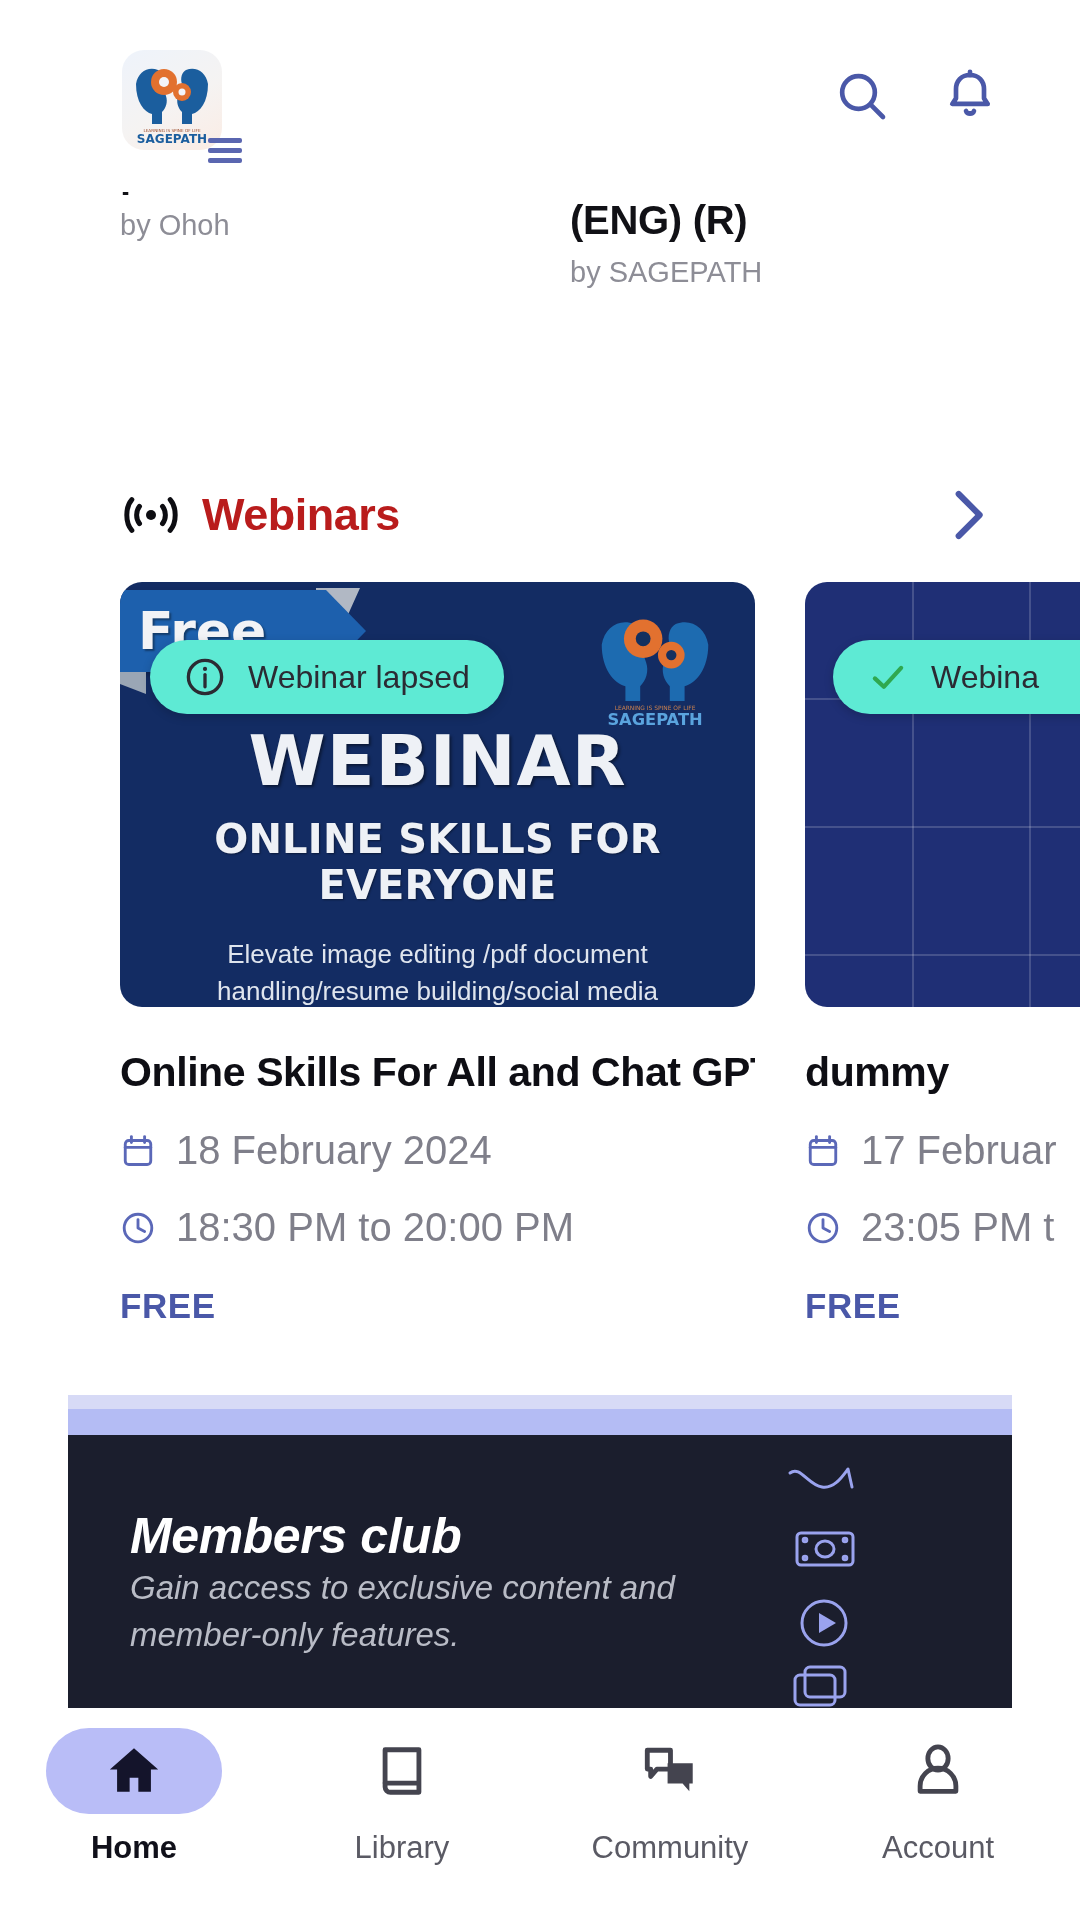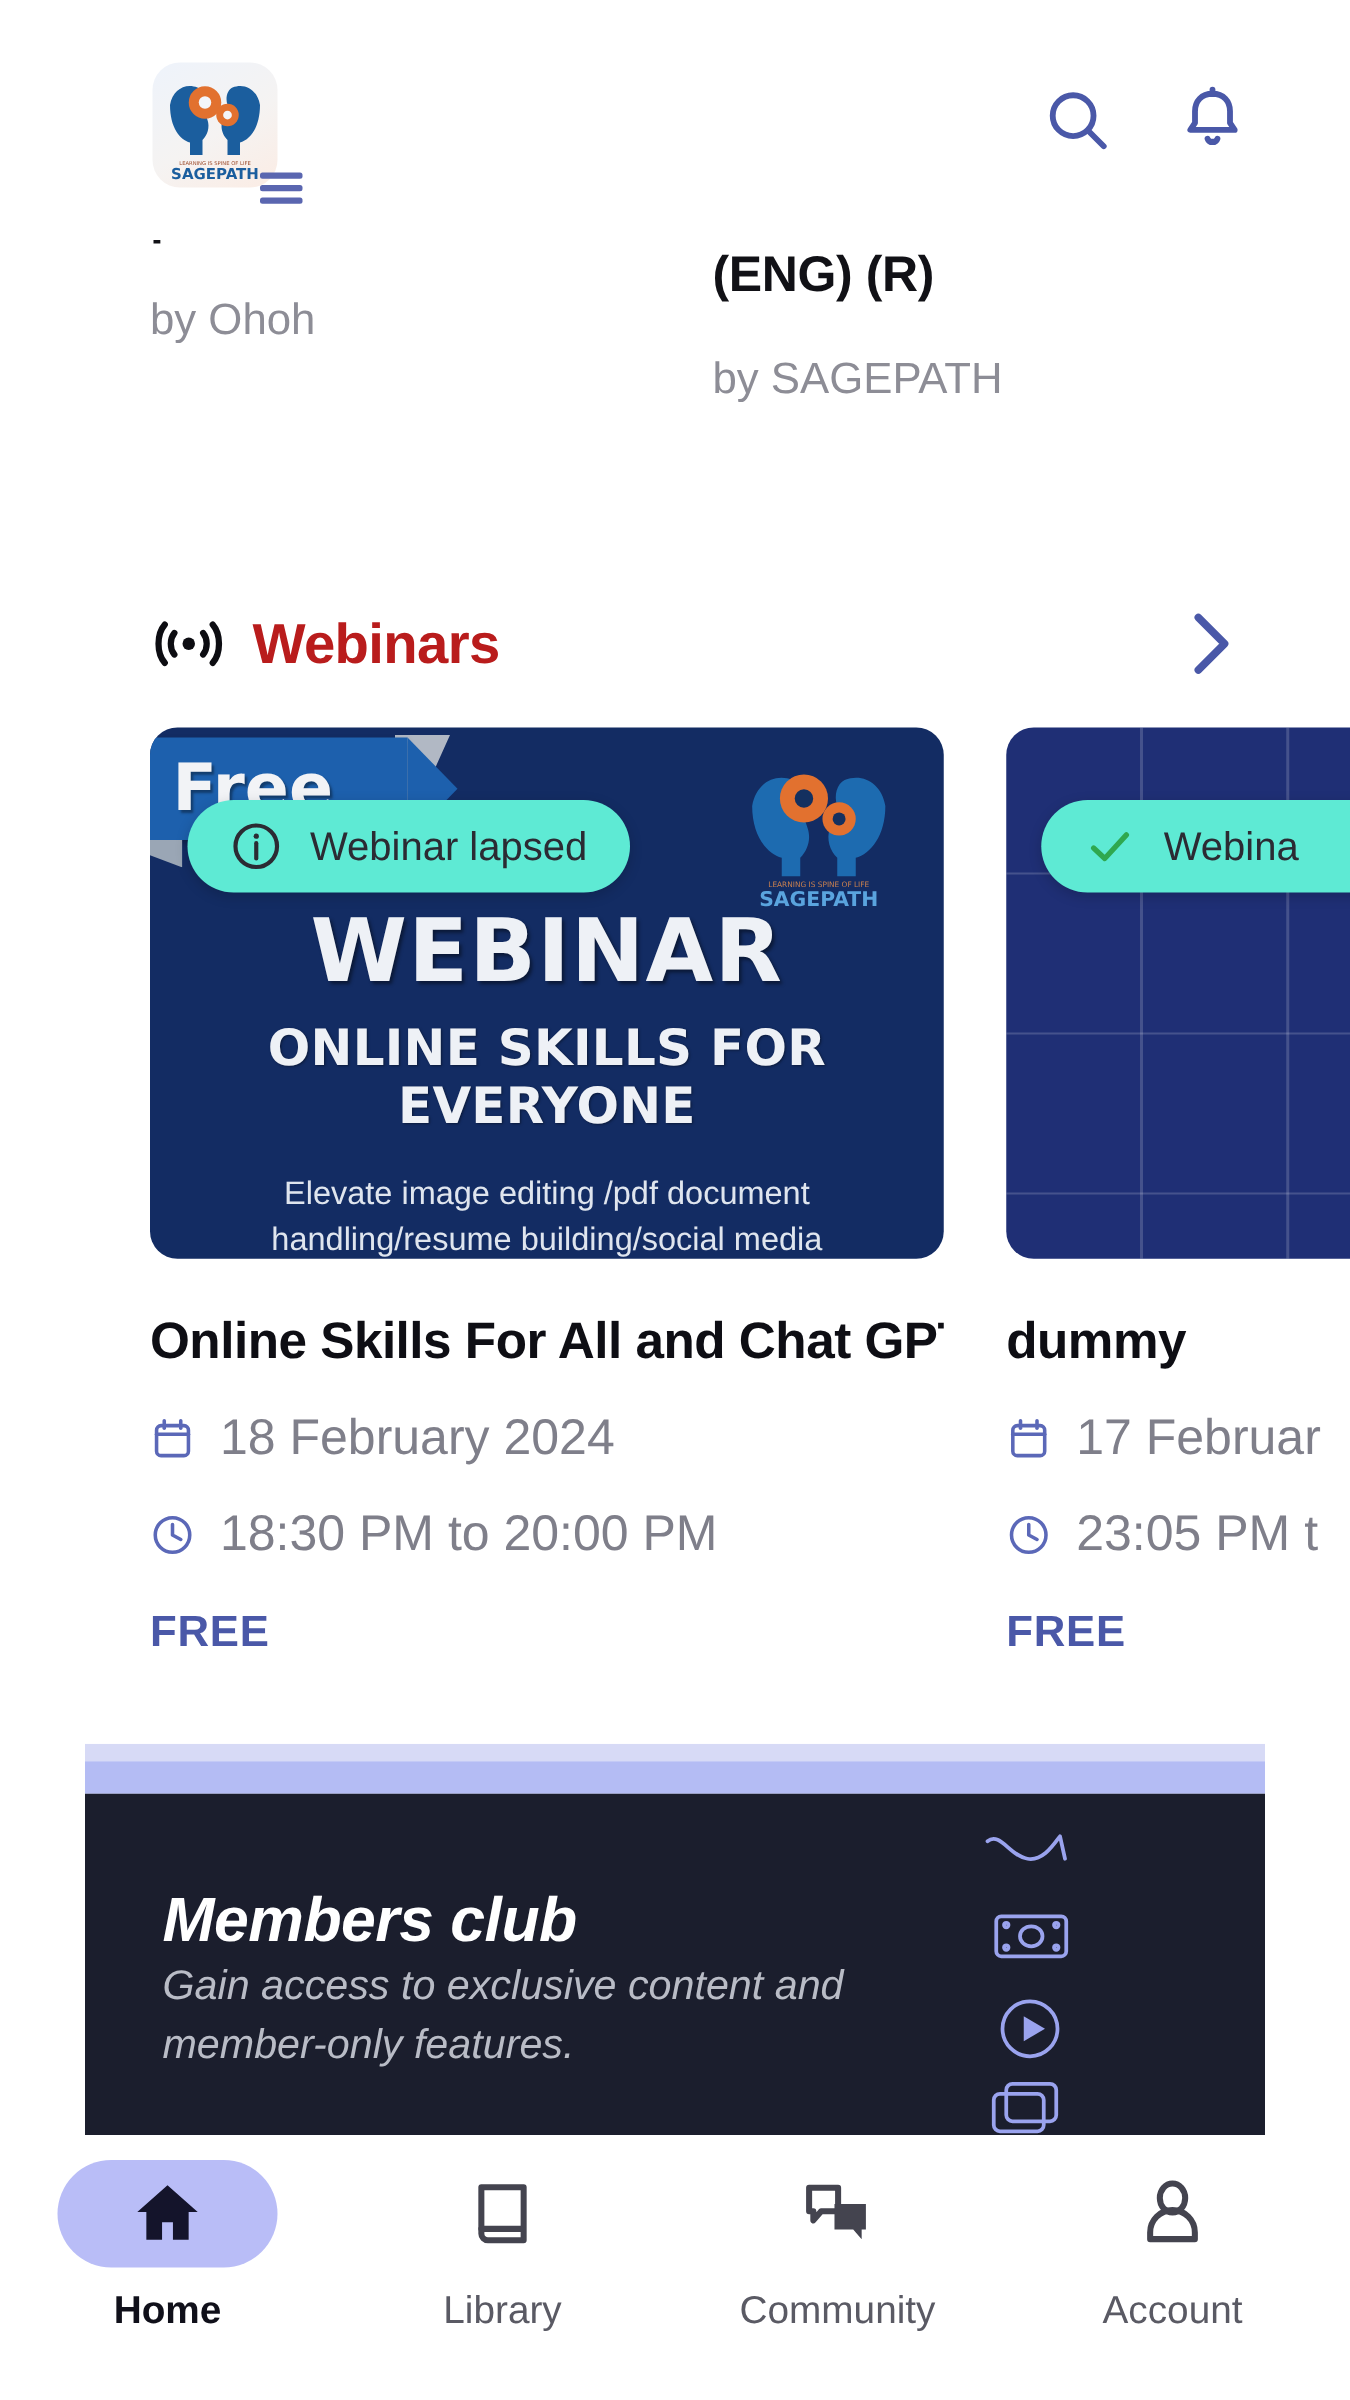--- a/index.html
+++ b/index.html
@@ -52,21 +52,21 @@
     display: flex;
   }
   .course-col { width: 570px; padding-left: 120px; }
   .course-col.second { width: 510px; padding-left: 0; margin-left: 0; }
   .course-title {
     font-size: 40px; font-weight: 700; color: #111116;
     letter-spacing: -0.3px; line-height: 1.18;
     white-space: nowrap;
   }
   .course-by {
-    font-size: 35px; color: #8d8d96; margin-top: 39px;
+    font-size: 29px; color: #8d8d96; margin-top: 12px;
     white-space: nowrap;
   }
   .clip-mask {
     position: absolute; top: 0; left: 0;
     width: 1080px; height: 192px; background: #ffffff; z-index: 20;
   }
 
   
   .section-head {
     position: absolute; top: 470px; left: 0;

